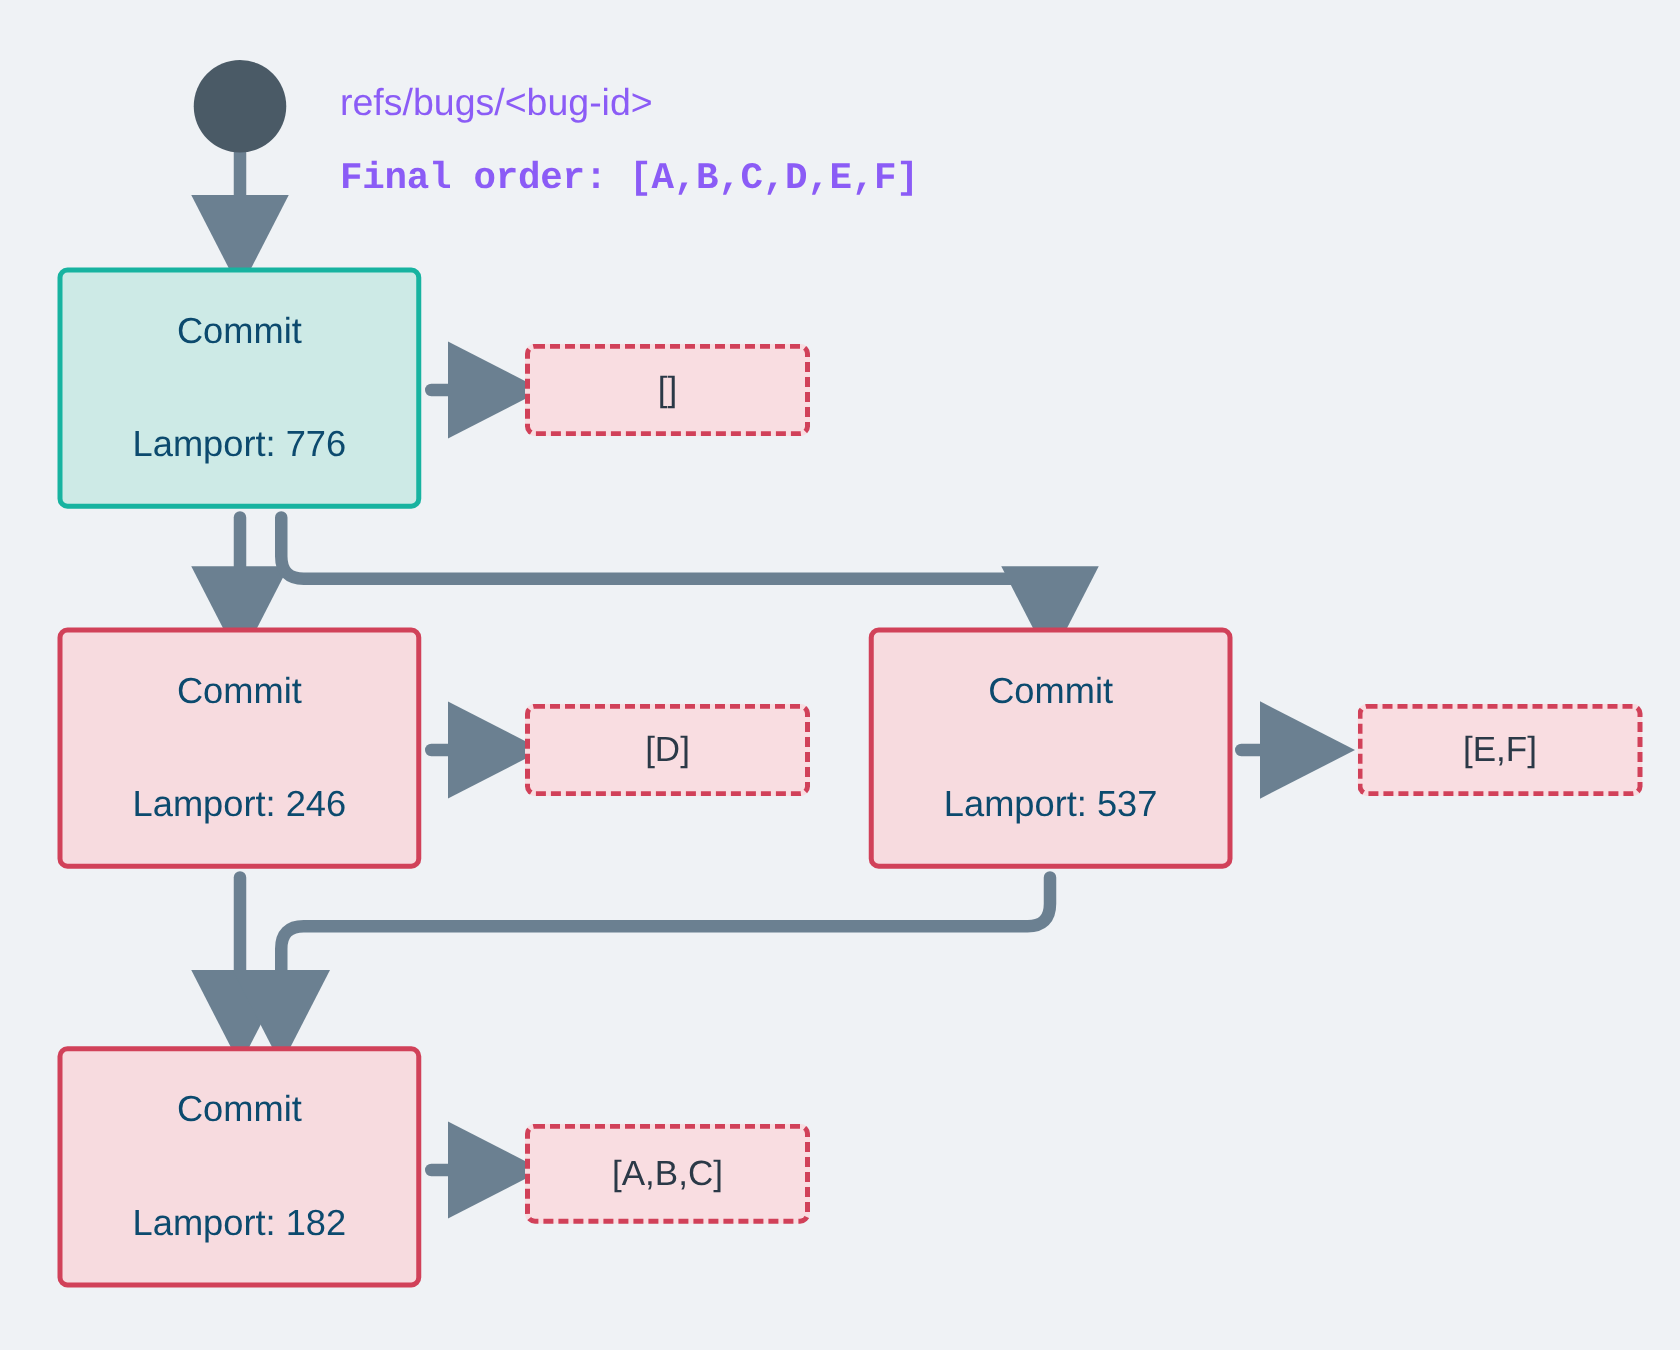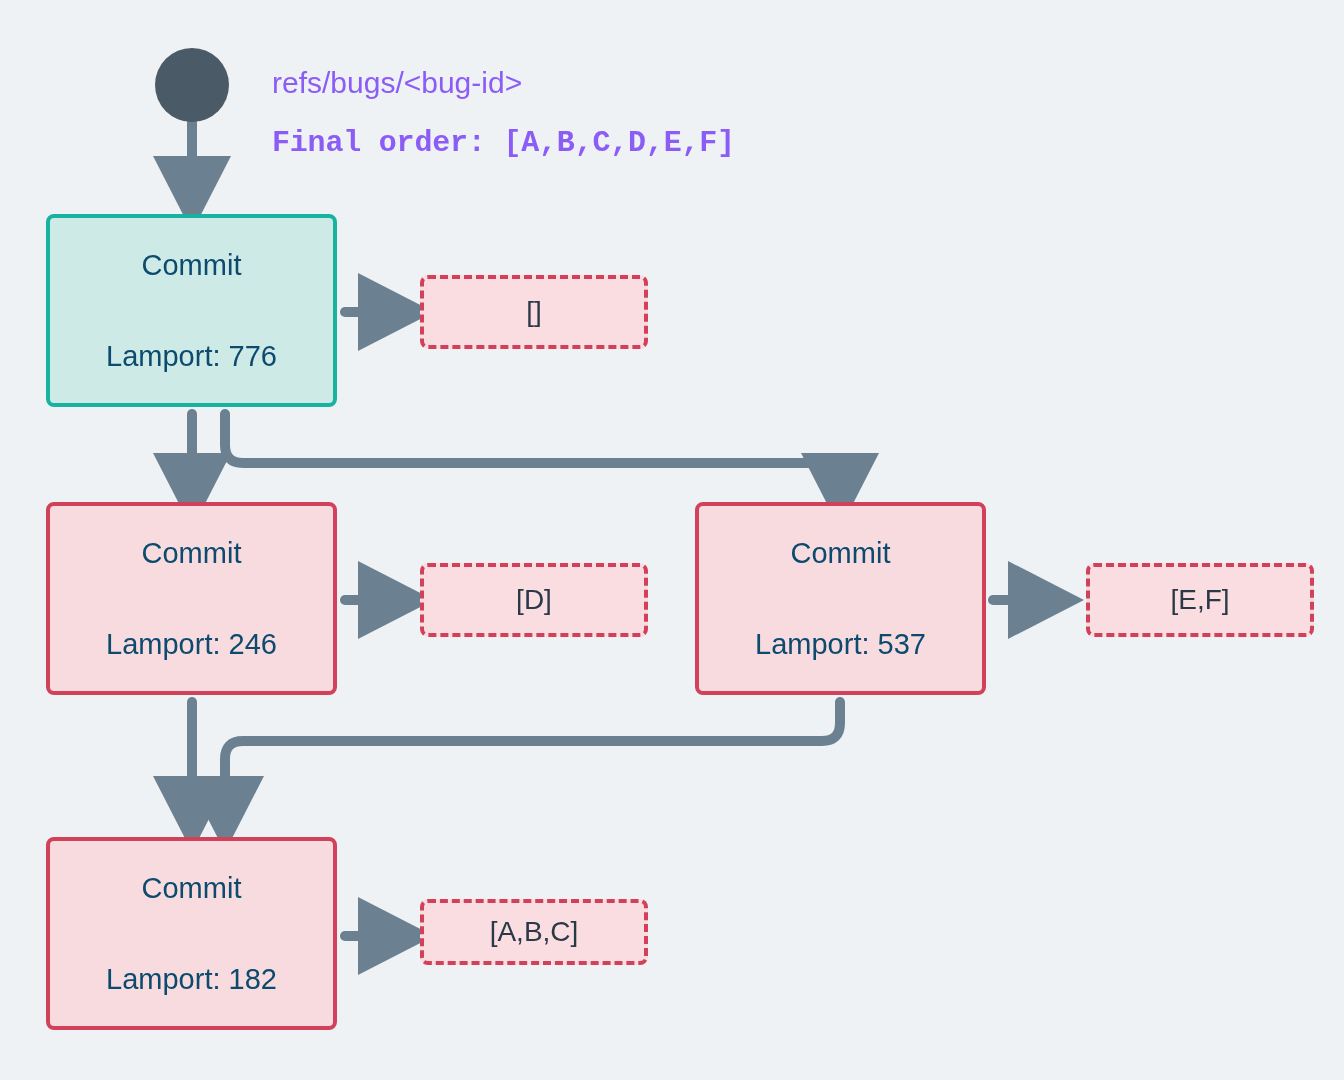--- a/index.html
+++ b/index.html
@@ -147,15 +147,15 @@
     <span class="commit-line">Lamport: 537</span>
   </div>
 
   <div class="ops-box" style="left:1070px; top:563px; width:228px; height:74px;margin-left:16px;">[E,F]</div>
 
   <div class="commit-node normal-commit" style="left:46px; top:837px; width:291px; height:193px;">
     <span class="commit-line">Commit</span>
     <span class="commit-line">Lamport: 182</span>
   </div>
 
-  <div class="ops-box" style="left:420px; top:899px; width:228px; height:66px;">[A,B,C]</div>
+  <div class="ops-box" style="left:420px; top:899px; width:228px; height:80px;">[A,B,C]</div>
 
 </div>
 
 </body></html>

